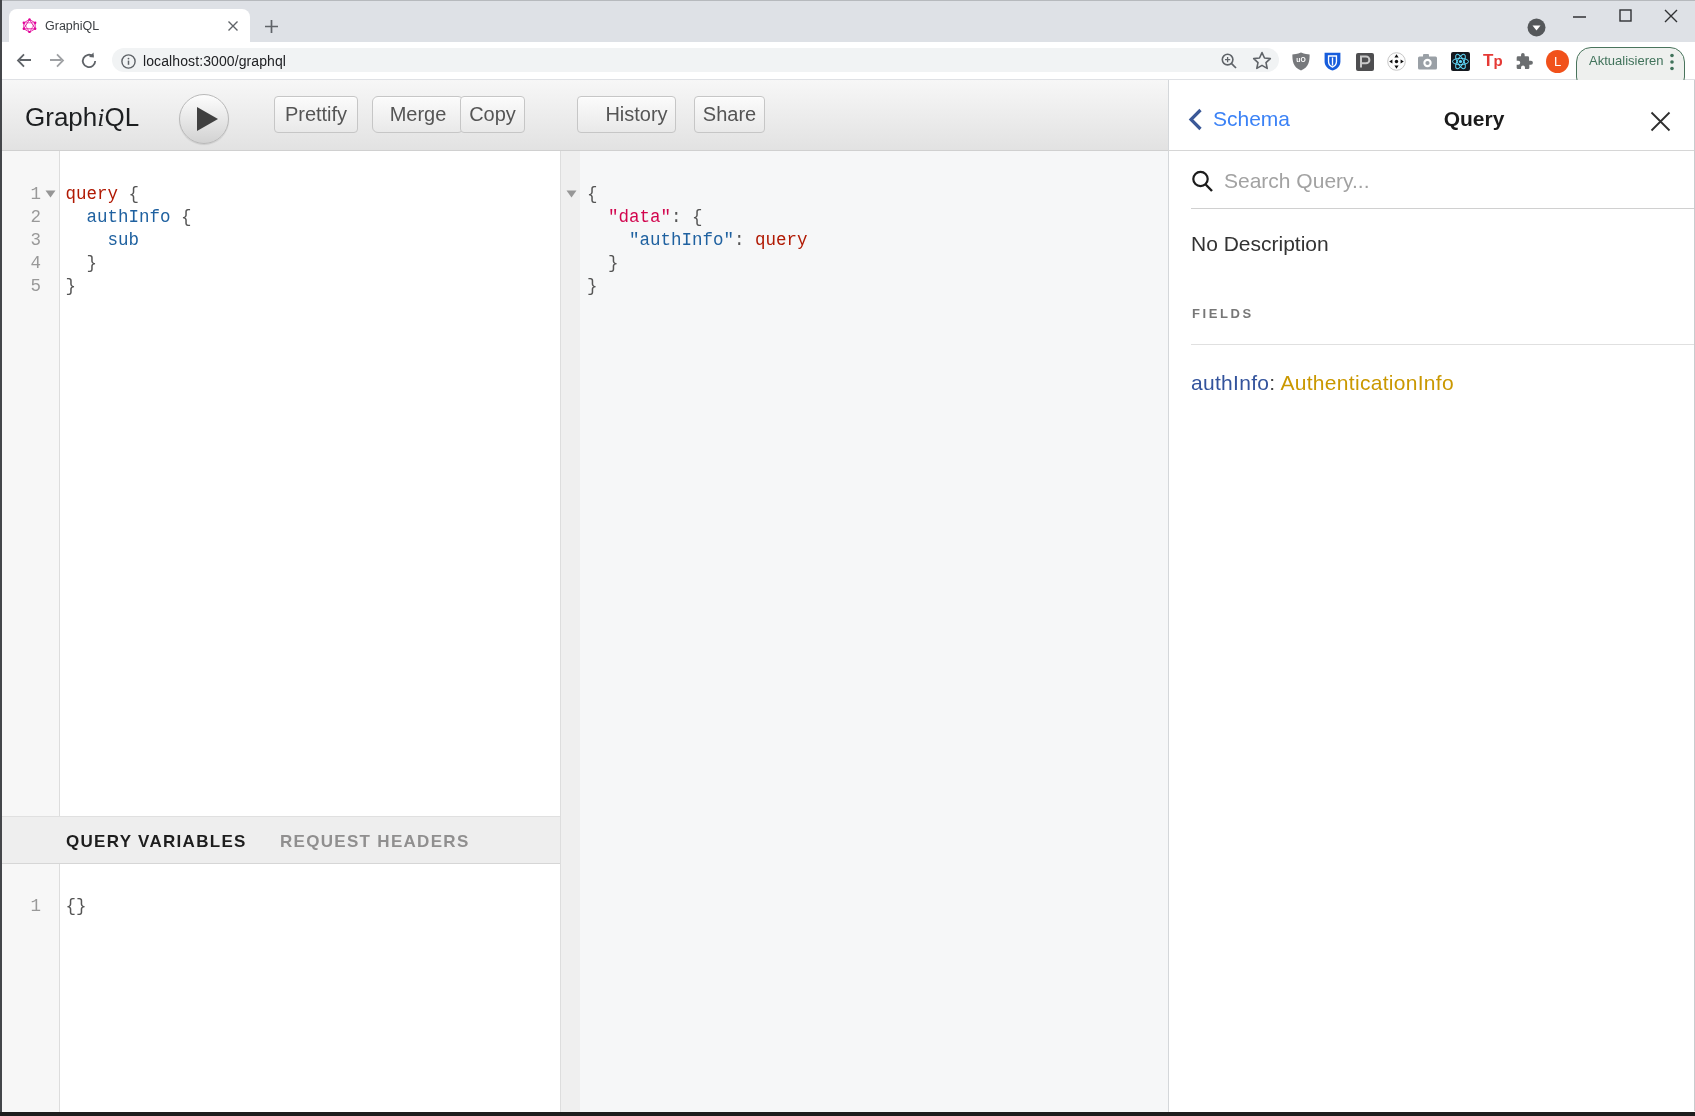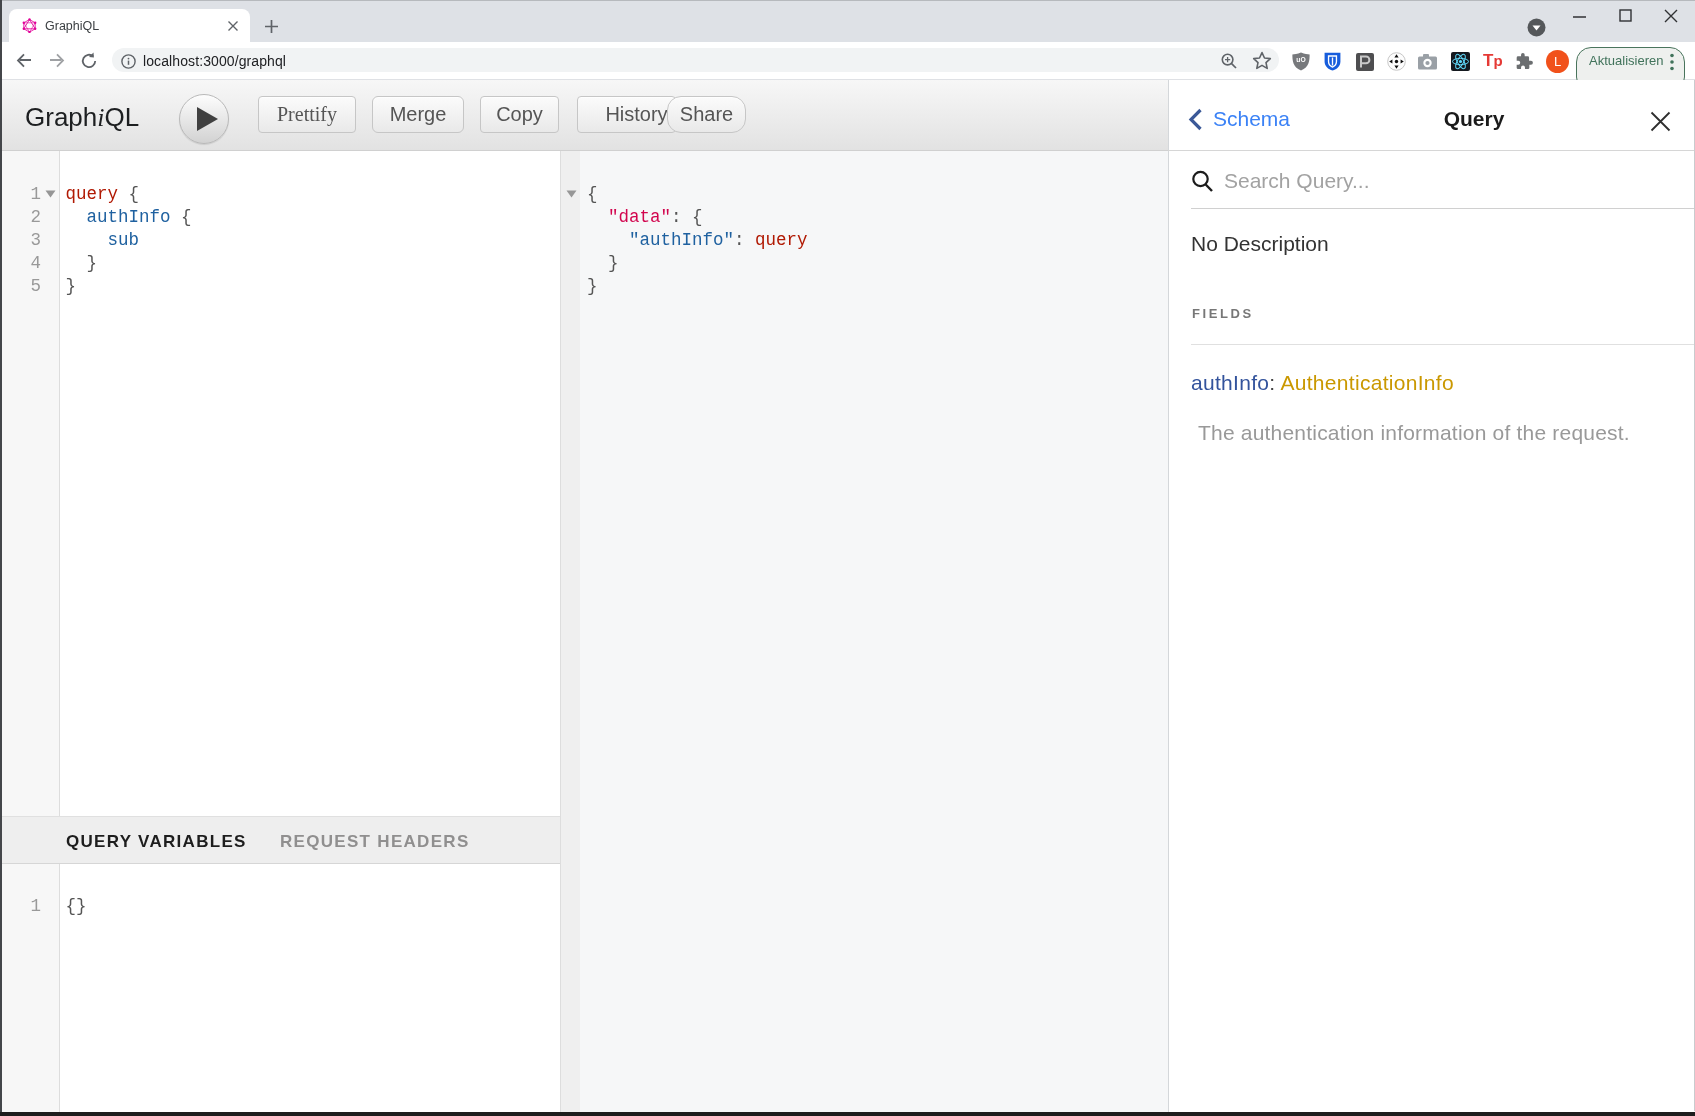--- a/index.html
+++ b/index.html
@@ -181,25 +181,25 @@
       <circle cx="6" cy="9" r="1.8" fill="#41735b"></circle>
       <circle cx="6" cy="15.5" r="1.8" fill="#41735b"></circle>
   </svg>
 
   <div class="abs" id="topbar"></div>
   <div class="abs" id="gqltitle">Graph<em>i</em>QL</div>
   <div class="abs" id="execbtn"></div>
   <svg class="abs" style="left:196px;top:106px;" width="23" height="26" viewBox="0 0 23 26">
     <path d="M1 1 L22 13 L1 25 Z" fill="#404040"></path>
   </svg>
-  <div class="abs tbtn" style="left:258px;width:98px;font-family:Liberation Serif, serif;">Prettify</div>
+  <div class="abs tbtn" style="left:274px;width:84px;">Prettify</div>
   <div class="abs tbtn" style="left:372px;width:92px;border-radius:6px;">Merge</div>
-  <div class="abs tbtn" style="left:480px;width:79px;">Copy</div>
+  <div class="abs tbtn" style="left:460px;width:65px;">Copy</div>
   <div class="abs tbtn" style="left:577px;width:99px;padding-left:20px;">History</div>
-  <div class="abs tbtn" style="left:667px;width:79px;border-radius:14px;">Share</div>
+  <div class="abs tbtn" style="left:694px;width:71px;">Share</div>
 
   <div class="abs" id="qpane"></div>
   <div class="abs gutter" id="qgutter"></div>
   <svg class="abs" style="left:45px;top:190px;" width="11" height="8" viewBox="0 0 11 8">
     <path d="M0.5 0.5 L10.5 0.5 L5.5 7.5 Z" fill="#969696"></path>
   </svg>
     <div class="abs mono" id="qnums">1
 2
 3
 4
@@ -241,18 +241,17 @@
   <svg class="abs" style="left:1191px;top:169px;" width="23" height="24" viewBox="0 0 23 24">
     <circle cx="9.5" cy="10" r="7.2" stroke="#1c1c1c" stroke-width="2.2" fill="none"></circle>
     <path d="M14.7 15.5 L21 22" stroke="#1c1c1c" stroke-width="2.4"></path>
   </svg>
   <div class="abs" id="searchph">Search Query...</div>
   <div class="abs" id="searchline"></div>
   <div class="abs" id="nodesc">No Description</div>
   <div class="abs" id="fields">FIELDS</div>
   <div class="abs" id="fieldline"></div>
   <div class="abs" id="authrow"><span style="color:#33539C;">authInfo</span><span style="color:#444;">: </span><span style="color:#CA9800;">AuthenticationInfo</span></div>
-  <div class="abs" id="fdesc">The authentication information of the request.</div>
 
   <div class="abs" id="leftedge"></div>
   <div class="abs" id="rightedge"></div>
   <div class="abs" id="bottombar"></div>
 </div>
 
 </body></html>

